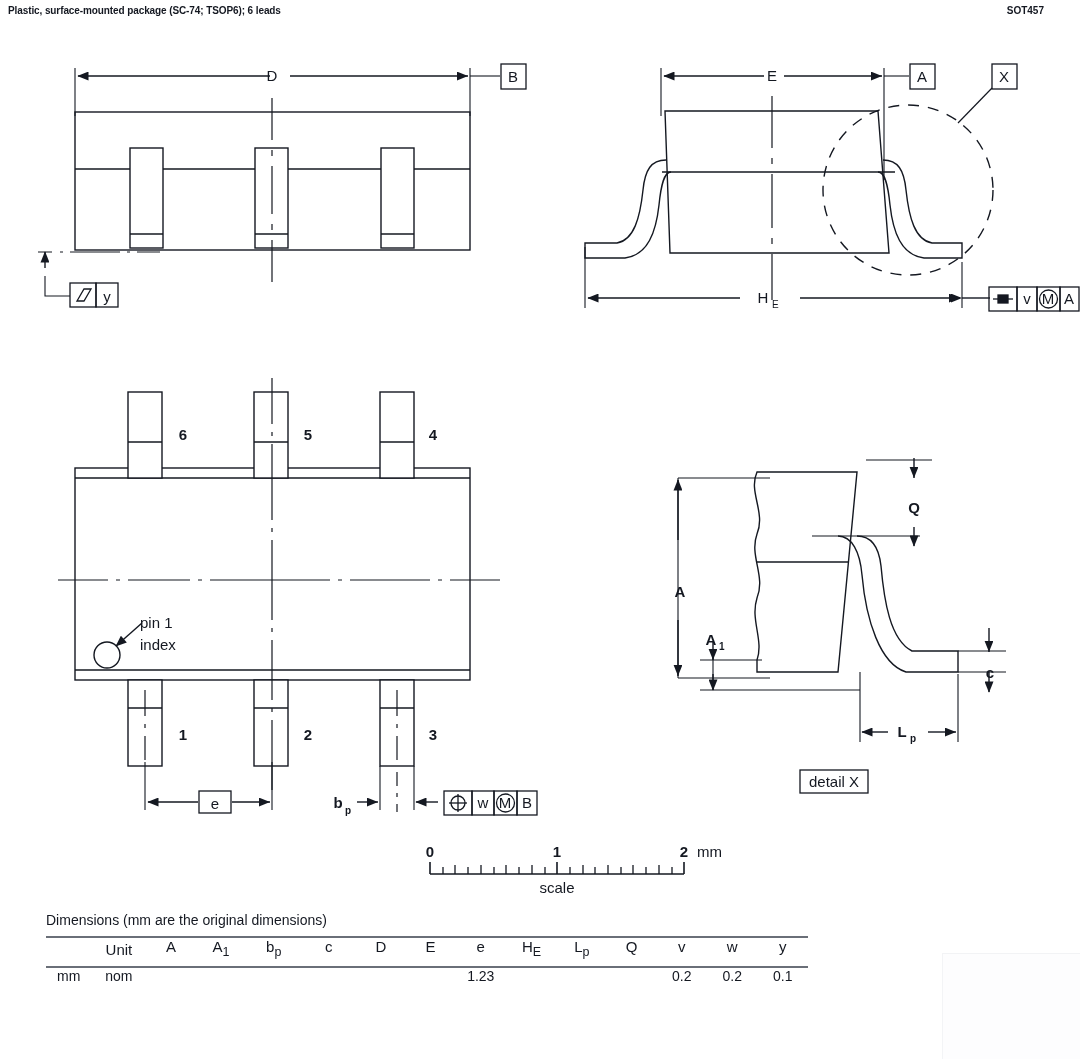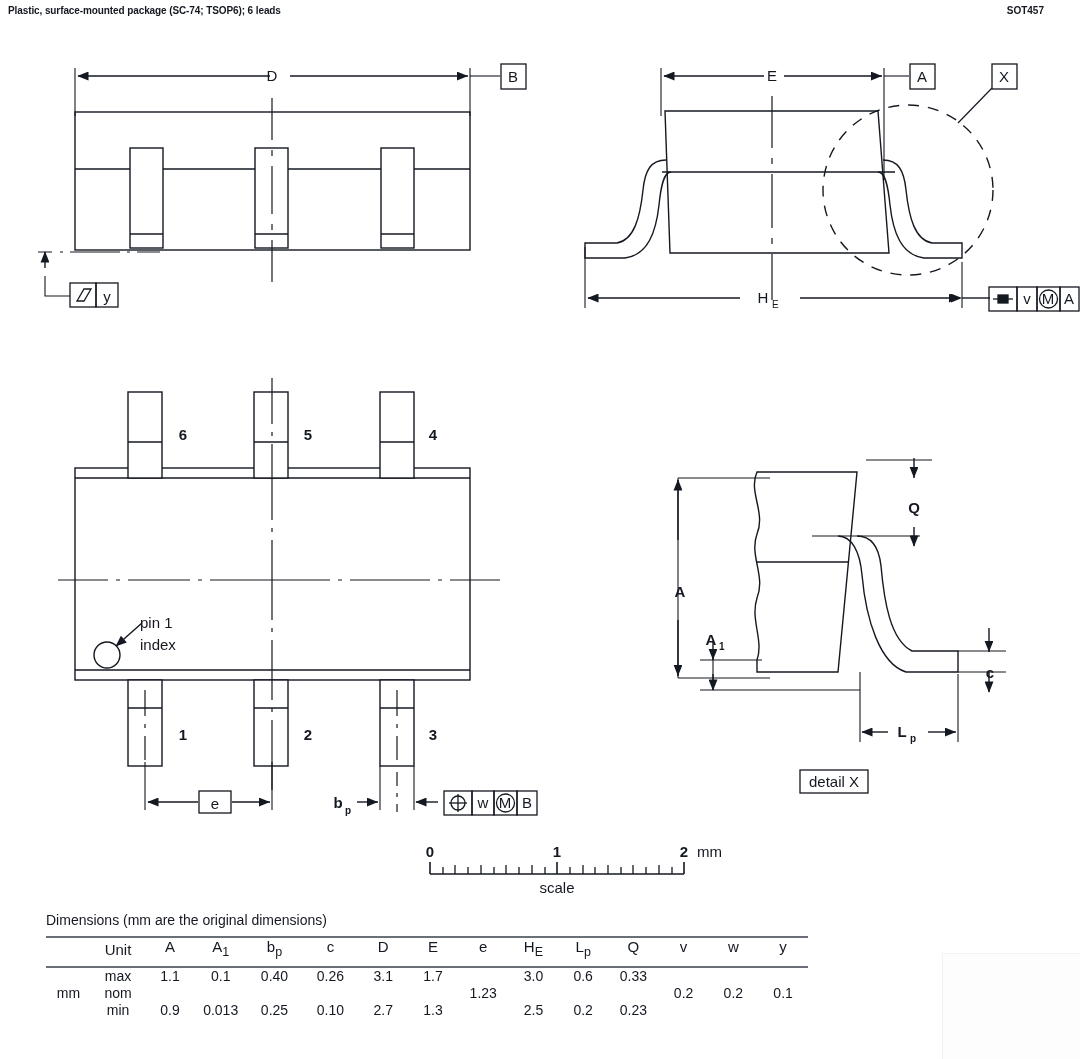--- a/index.html
+++ b/index.html
@@ -315,68 +315,34 @@
         <td class="col"><span>L</span><sub>p</sub></td>
         <td class="col"><span>Q</span><sub></sub></td>
         <td class="col"><span>v</span><sub></sub></td>
         <td class="col"><span>w</span><sub></sub></td>
         <td class="col"><span>y</span><sub></sub></td>
       </tr>
       <tr class="rule">
           <td class="midline" colspan="15"></td>
         </tr>
 
-      <tr>
-        <td class="mm"></td>
-        <td class="unit">max</td>
-        <td class="col">1.1</td>
-        <td class="col">0.1</td>
-        <td class="colw">0.40</td>
-        <td class="colw">0.26</td>
-        <td class="col">3.1</td>
-        <td class="col">1.7</td>
-        <td class="col"></td>
-        <td class="col">3.0</td>
-        <td class="col">0.6</td>
-        <td class="col">0.33</td>
-        <td class="col"></td>
-        <td class="col"></td>
-        <td class="col"></td>
-      </tr>
 
       <tr>
         <td class="mm">mm</td>
         <td class="unit">nom</td>
         <td class="col"></td>
         <td class="col"></td>
         <td class="colw"></td>
         <td class="colw"></td>
         <td class="col"></td>
         <td class="col"></td>
         <td class="col">1.23</td>
         <td class="col"></td>
         <td class="col"></td>
         <td class="col"></td>
         <td class="col">0.2</td>
         <td class="col">0.2</td>
         <td class="col">0.1</td>
       </tr>
 
-      <tr>
-        <td class="mm"></td>
-        <td class="unit">min</td>
-        <td class="col">0.9</td>
-        <td class="col">0.013</td>
-        <td class="colw">0.25</td>
-        <td class="colw">0.10</td>
-        <td class="col">2.7</td>
-        <td class="col">1.3</td>
-        <td class="col"></td>
-        <td class="col">2.5</td>
-        <td class="col">0.2</td>
-        <td class="col">0.23</td>
-        <td class="col"></td>
-        <td class="col"></td>
-        <td class="col"></td>
-      </tr>
     </tbody>
   </table>
 </div>
 
 </body></html>

